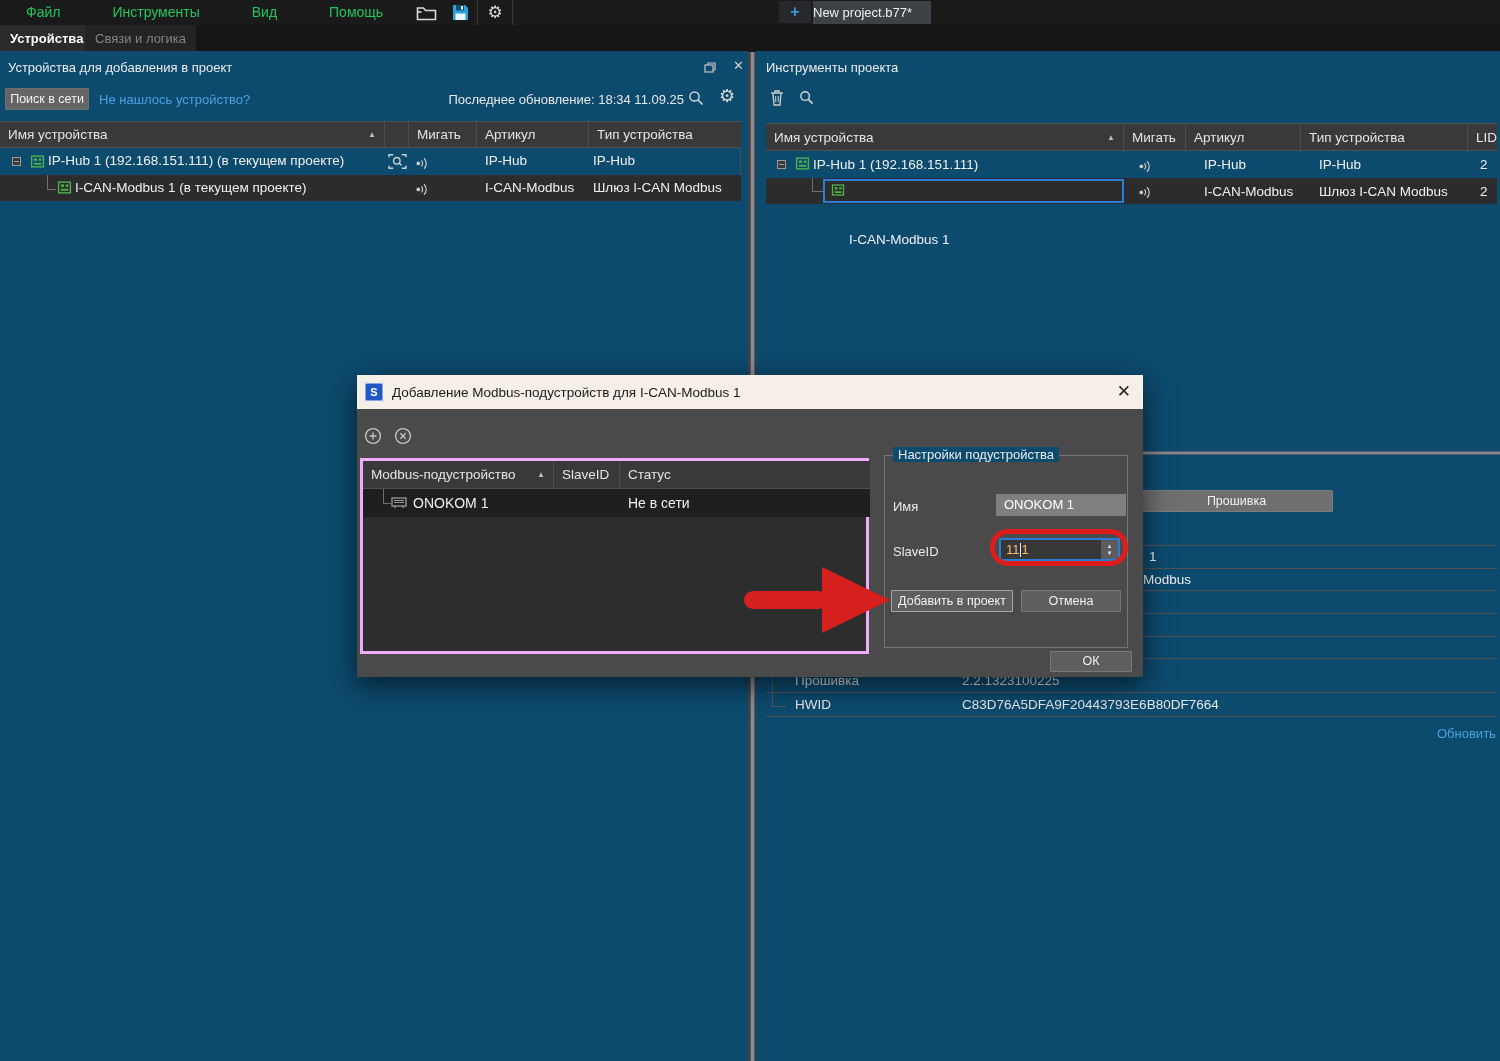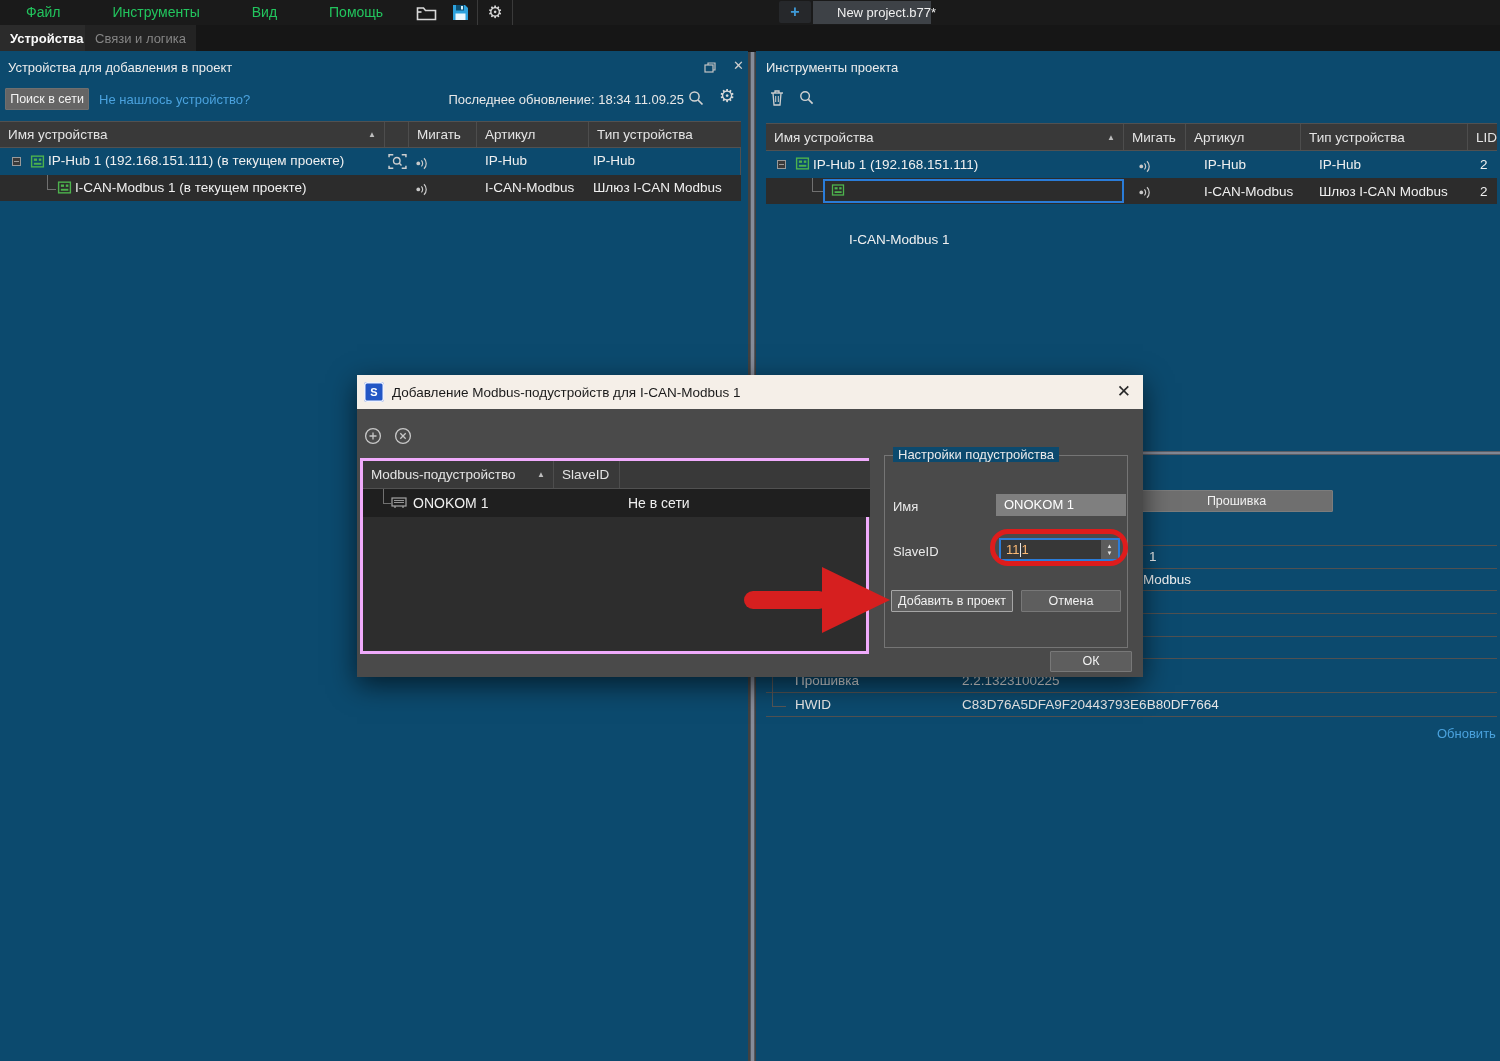--- a/index.html
+++ b/index.html
@@ -14,21 +14,21 @@
 
   
   .menubar { position:absolute; left:0; top:0; width:1500px; height:25px;
     background:#1a1a1a; display:flex; align-items:center; }
   .menu-item { padding:0 26px; font-size:14px; color:#22c55e; line-height:25px; cursor:default; }
   .mb-sep { width:1px; height:25px; background:#3a3a3a; }
   .tool-ic { display:inline-flex; align-items:center; justify-content:center; width:34px; height:25px; }
   .plus-btn { position:absolute; left:779px; top:1px; width:32px; height:22px; background:#26282b;
     color:#3f9bd8; font-size:16px; font-weight:bold; text-align:center; line-height:21px; border-radius:2px; }
   .proj-tab { position:absolute; left:813px; top:1px; width:118px; height:23px; background:#3e4247;
-    color:#f0f0f0; font-size:13px; line-height:23px; padding-left:24px; }
+    color:#f0f0f0; font-size:13px; line-height:23px; padding-left:0; }
 
   
   .tabrow { position:absolute; left:0; top:25px; width:1500px; height:27px; background:#161616; }
   .vtab { position:absolute; top:0; height:27px; line-height:27px; padding:0 10px; font-size:13px; }
   .vtab.active { background:#2b2b2b; color:#fafafa; font-weight:bold; }
   .vtab.inactive { background:#232323; color:#858585; }
 
   
   .panel { position:absolute; top:51px; bottom:0; background:#0c4a6e; }
   .panel-title { position:absolute; font-size:13px; color:#ececec; }
@@ -334,20 +334,23 @@
 
     <div class="abs" style="left:3px;top:49px;width:509px;height:196px;border:3px solid #f0abfc;background:#2d2d2d;">
       <div class="hdr" style="left:0;top:0;width:507px;height:28px;border-top:none;">
         <div class="hdrcell" style="width:191px;">
           <span>Modbus-подустройство</span>
             <span class="sort">▲</span>
         </div>
         <div class="hdrcell" style="width:66px;">
             <span>SlaveID</span>
           </div>
+        <div class="hdrcell" style="width:250px;border-right:none;">
+            <span>Статус</span>
+          </div>
       </div>
       <div class="abs" style="left:0;top:28px;width:507px;height:28px;background:#1f1f1f;">
         <div class="treeline" style="left:20px;top:0;width:1px;height:14px;"></div>
         <div class="treeline" style="left:20px;top:14px;width:8px;height:1px;"></div>
         <span class="abs" style="left:28px;top:8px;">
           <svg width="16" height="12" viewBox="0 0 16 12">
               <rect x="1" y="1" width="14" height="8" fill="none" stroke="#a5a5a5" stroke-width="1.2"></rect>
               <path d="M3 3.5 h10 M3 5.5 h10" stroke="#a5a5a5" stroke-width="0.9"></path>
               <path d="M4 9 v2 M12 9 v2" stroke="#a5a5a5" stroke-width="1.2"></path>
             </svg>

